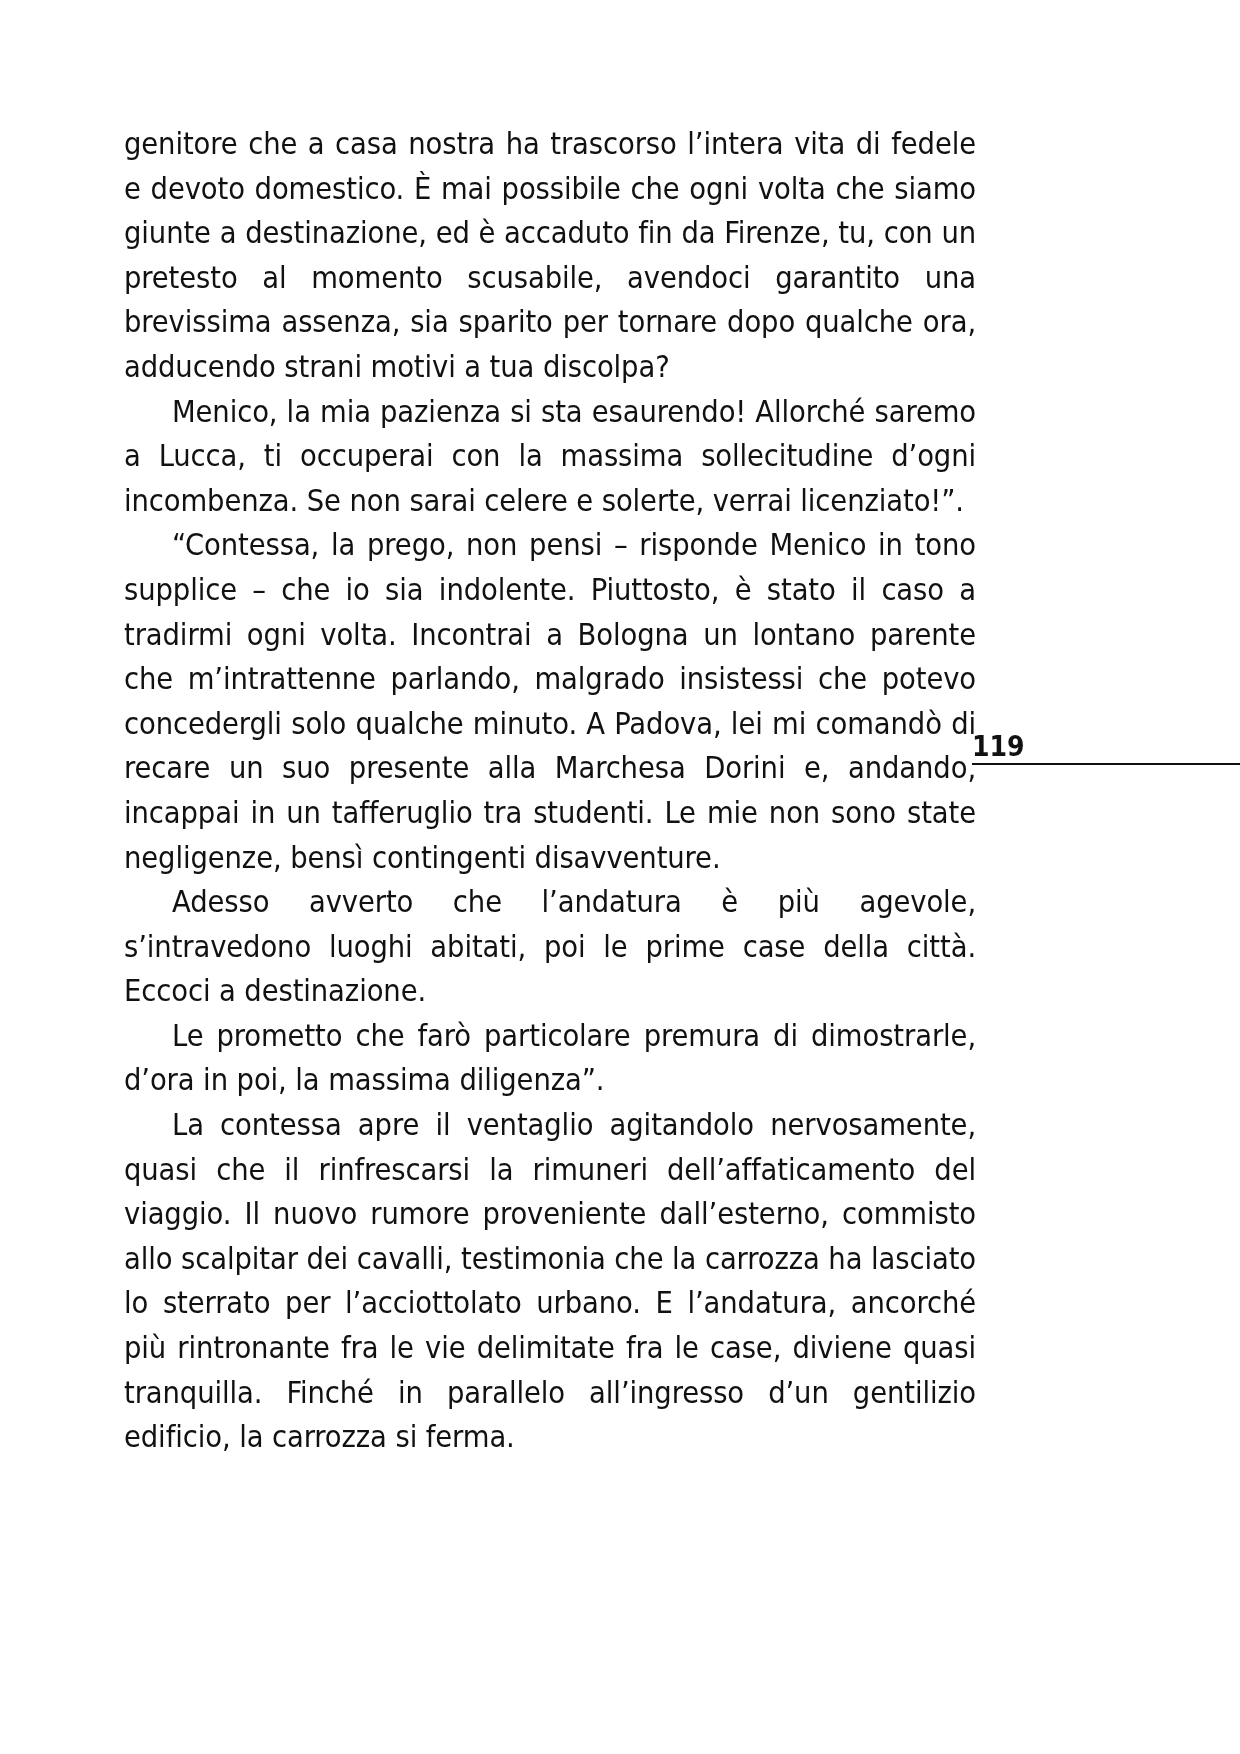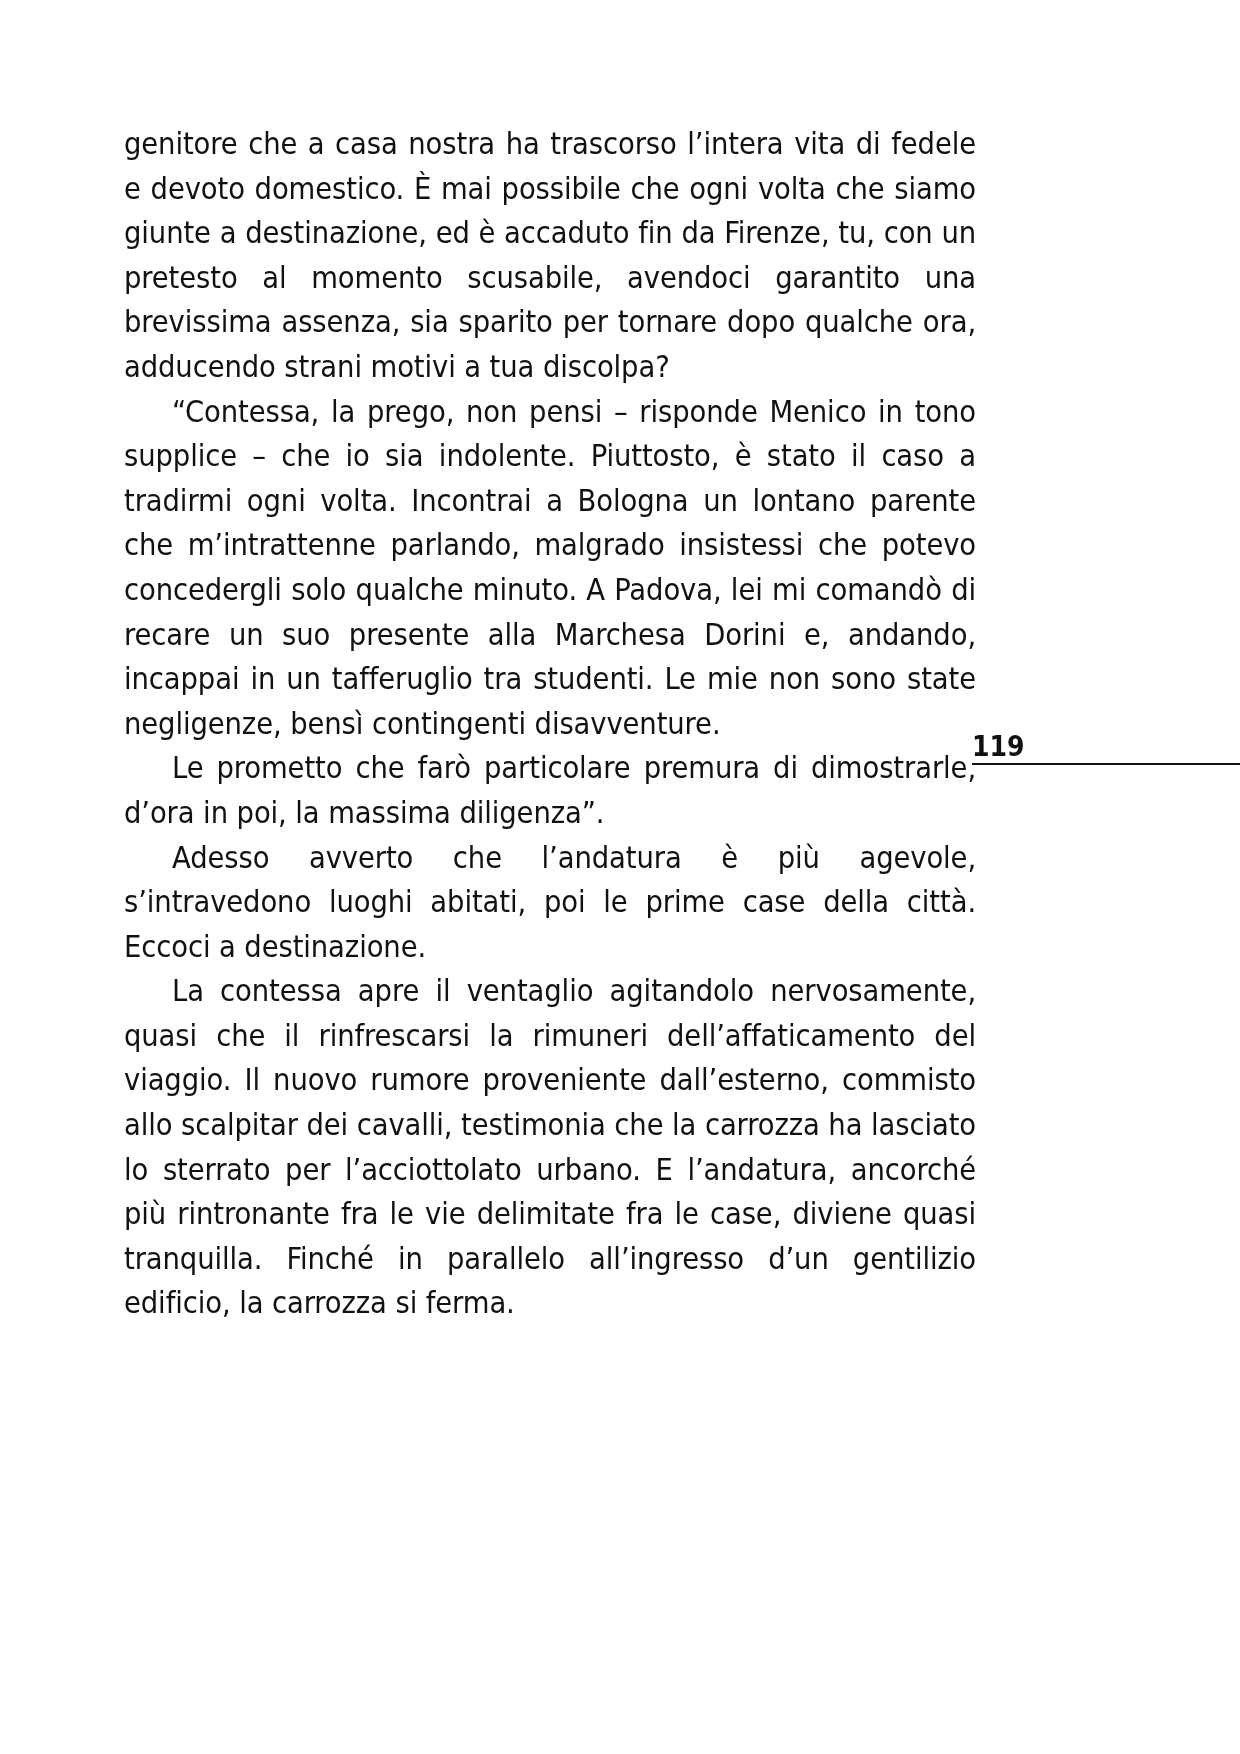--- a/index.html
+++ b/index.html
@@ -71,23 +71,24 @@
     background: #111111;
   }
 </style>
 </head>
 <body>
 
 <div class="page">
 
   <div class="textblock">
     <p class="first">genitore che a casa nostra ha trascorso l’intera vita di fedele e devoto domestico. È mai possibile che ogni volta che siamo giunte a destinazione, ed è accaduto fin da Firenze, tu, con un pretesto al momento scusabile, avendoci garantito una brevissima assenza, sia sparito per tornare dopo qualche ora, adducendo strani motivi a tua discolpa?</p>
+    <p>Menico, la mia pazienza si sta esaurendo! Allorché saremo a Lucca, ti occuperai con la massima sollecitudine d’ogni incombenza. Se non sarai celere e solerte, verrai licenziato!”.</p>
     <p>“Contessa, la prego, non pensi – risponde Menico in tono supplice – che io sia indolente. Piuttosto, è stato il caso a tradirmi ogni volta. Incontrai a Bologna un lontano parente che m’intrattenne parlando, malgrado insistessi che potevo concedergli solo qualche minuto. A Padova, lei mi comandò di recare un suo presente alla Marchesa Dorini e, andando, incappai in un tafferuglio tra studenti. Le mie non sono state negligenze, bensì contingenti disavventure.</p>
+    <p>Adesso avverto che l’andatura è più agevole, s’intravedono luoghi abitati, poi le prime case della città. Eccoci a destinazione.</p>
     <p>Le prometto che farò particolare premura di dimostrarle, d’ora in poi, la massima diligenza”.</p>
-    <p>Adesso avverto che l’andatura è più agevole, s’intravedono luoghi abitati, poi le prime case della città. Eccoci a destinazione.</p>
     <p>La contessa apre il ventaglio agitandolo nervosamente, quasi che il rinfrescarsi la rimuneri dell’affaticamento del viaggio. Il nuovo rumore proveniente dall’esterno, commisto allo scalpitar dei cavalli, testimonia che la carrozza ha lasciato lo sterrato per l’acciottolato urbano. E l’andatura, ancorché più rintronante fra le vie delimitate fra le case, diviene quasi tranquilla. Finché in parallelo all’ingresso d’un gentilizio edificio, la carrozza si ferma.</p>
   </div>
 
   <div class="folio-wrap">
     <span class="folio-number">119</span>
     <div class="folio-rule"></div>
   </div>
 
 </div>
 

